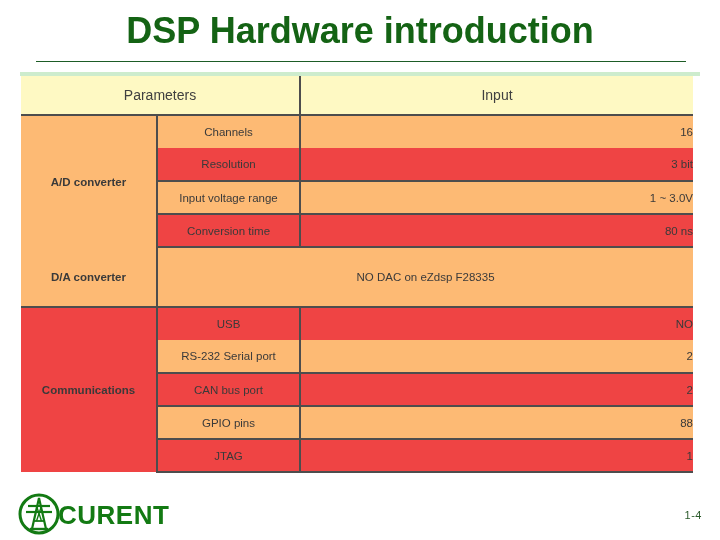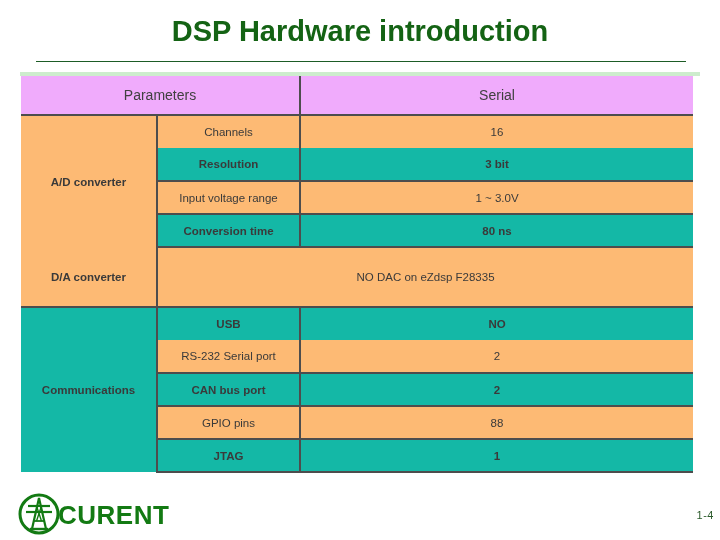--- a/index.html
+++ b/index.html
@@ -15,21 +15,21 @@
     position: relative;
   }
 
   
   .slide-title {
     position: absolute;
     left: 0;
     top: 14px;
     width: 720px;
     text-align: center;
-    font-size: 29px;
+    font-size: 36px;
     font-weight: bold;
     color: #146314;
     letter-spacing: 0px;
     line-height: 34px;
     white-space: nowrap;
   }
 
   
   .rule-dark {
     position: absolute;
@@ -71,21 +71,21 @@
   .col-param { width: 143px; }
   .col-spec  { width: 393px; }
 
   
   .hdr-row td {
     height: 39px;
     font-size: 14px;
     color: #404040;
     text-align: center;
     border-bottom: 2px solid #4d4d4d;
-    background: #f0abfc;
+    background: #fef9c3;
   }
   .hdr-row td.hdr-params {
     border-right: 2px solid #4d4d4d;
   }
 
   
   .cat-cell {
     text-align: center;
     font-size: 12px;
     font-weight: bold;
@@ -96,51 +96,51 @@
 
   
   .param-cell {
     text-align: center;
     border-right: 2px solid #4d4d4d;
     padding-right: 4px;
   }
 
   
   .spec-cell {
-    text-align: center;
+    text-align: right;
     padding-left: 7px;
   }
 
   
   .note-cell {
     text-align: center;
     font-size: 12px;
   }
 
   
   .row-tint td { background: #fdba74; }
-  .row-plain td { background: #14b8a6; font-weight: bold; }
+  .row-plain td { background: #ef4444; }
 
   
   .sep td { border-bottom: 2px solid #4d4d4d; }
   .last-row td { border-bottom: 2px solid #4d4d4d; }
 
   
   .logo-wrap {
     position: absolute;
     left: 14px;
     top: 492px;
     width: 210px;
     height: 44px;
   }
   .logo-svg { display: block; }
 
   .page-num {
     position: absolute;
-    right: 6px;
+    right: 18px;
     top: 509px;
     font-size: 11px;
     color: #2b5a2b;
     letter-spacing: 0.5px;
   }
 </style>
 </head>
 <body>
 
 <div class="slide-title">DSP Hardware introduction</div>
@@ -151,21 +151,21 @@
 <table class="spec-table">
   <colgroup>
     <col class="col-cat">
     <col class="col-param">
     <col class="col-spec">
   </colgroup>
   <tbody>
 
     <tr class="hdr-row">
       <td class="hdr-params" colspan="2">Parameters</td>
-      <td>Serial</td>
+      <td>Input</td>
     </tr>
 
     <tr class="row-tint">
       <td class="cat-cell" rowspan="4">A/D converter</td>
       <td class="param-cell">Channels</td>
       <td class="spec-cell">16</td>
     </tr>
     <tr class="row-plain sep">
       <td class="param-cell">Resolution</td>
       <td class="spec-cell">3 bit</td>

